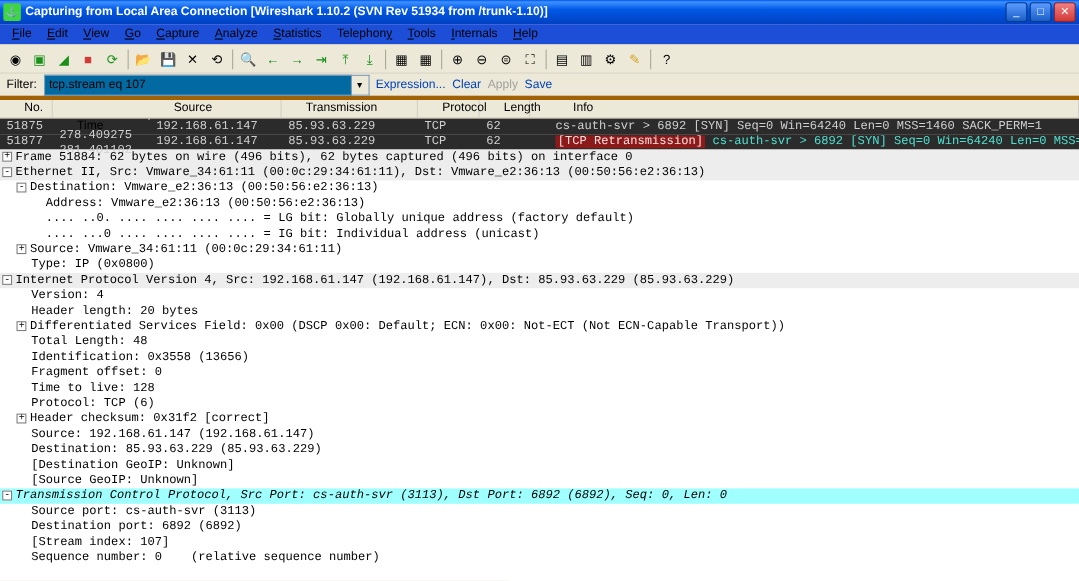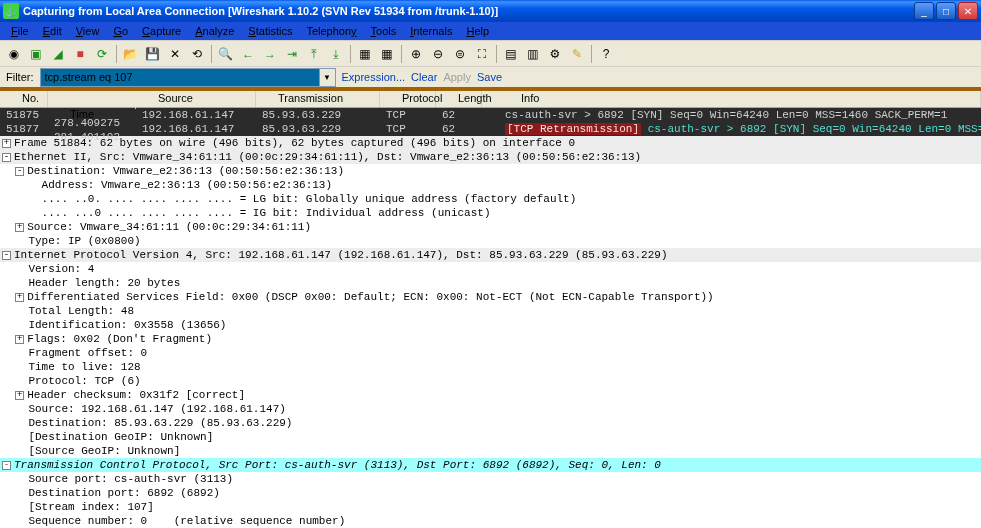--- a/index.html
+++ b/index.html
@@ -153,21 +153,20 @@
   <div class="detail-line">      <span>.... ..0. .... .... .... .... = LG bit: Globally unique address (factory default)</span></div>
   <div class="detail-line">      <span>.... ...0 .... .... .... .... = IG bit: Individual address (unicast)</span></div>
   <div class="detail-line">  <span class="tree-toggle">+</span><span>Source: Vmware_34:61:11 (00:0c:29:34:61:11)</span></div>
   <div class="detail-line">    <span>Type: IP (0x0800)</span></div>
   <div class="detail-line gray"><span class="tree-toggle">-</span><span>Internet Protocol Version 4, Src: 192.168.61.147 (192.168.61.147), Dst: 85.93.63.229 (85.93.63.229)</span></div>
   <div class="detail-line">    <span>Version: 4</span></div>
   <div class="detail-line">    <span>Header length: 20 bytes</span></div>
   <div class="detail-line">  <span class="tree-toggle">+</span><span>Differentiated Services Field: 0x00 (DSCP 0x00: Default; ECN: 0x00: Not-ECT (Not ECN-Capable Transport))</span></div>
   <div class="detail-line">    <span>Total Length: 48</span></div>
   <div class="detail-line">    <span>Identification: 0x3558 (13656)</span></div>
-  <div class="detail-line">  <span class="tree-toggle">+</span><span>Flags: 0x02 (Don't Fragment)</span></div>
   <div class="detail-line">    <span>Fragment offset: 0</span></div>
   <div class="detail-line">    <span>Time to live: 128</span></div>
   <div class="detail-line">    <span>Protocol: TCP (6)</span></div>
   <div class="detail-line">  <span class="tree-toggle">+</span><span>Header checksum: 0x31f2 [correct]</span></div>
   <div class="detail-line">    <span>Source: 192.168.61.147 (192.168.61.147)</span></div>
   <div class="detail-line">    <span>Destination: 85.93.63.229 (85.93.63.229)</span></div>
   <div class="detail-line">    <span>[Destination GeoIP: Unknown]</span></div>
   <div class="detail-line">    <span>[Source GeoIP: Unknown]</span></div>
   <div class="detail-line cyan"><span class="tree-toggle">-</span><span>Transmission Control Protocol, Src Port: cs-auth-svr (3113), Dst Port: 6892 (6892), Seq: 0, Len: 0</span></div>
   <div class="detail-line">    <span>Source port: cs-auth-svr (3113)</span></div>

